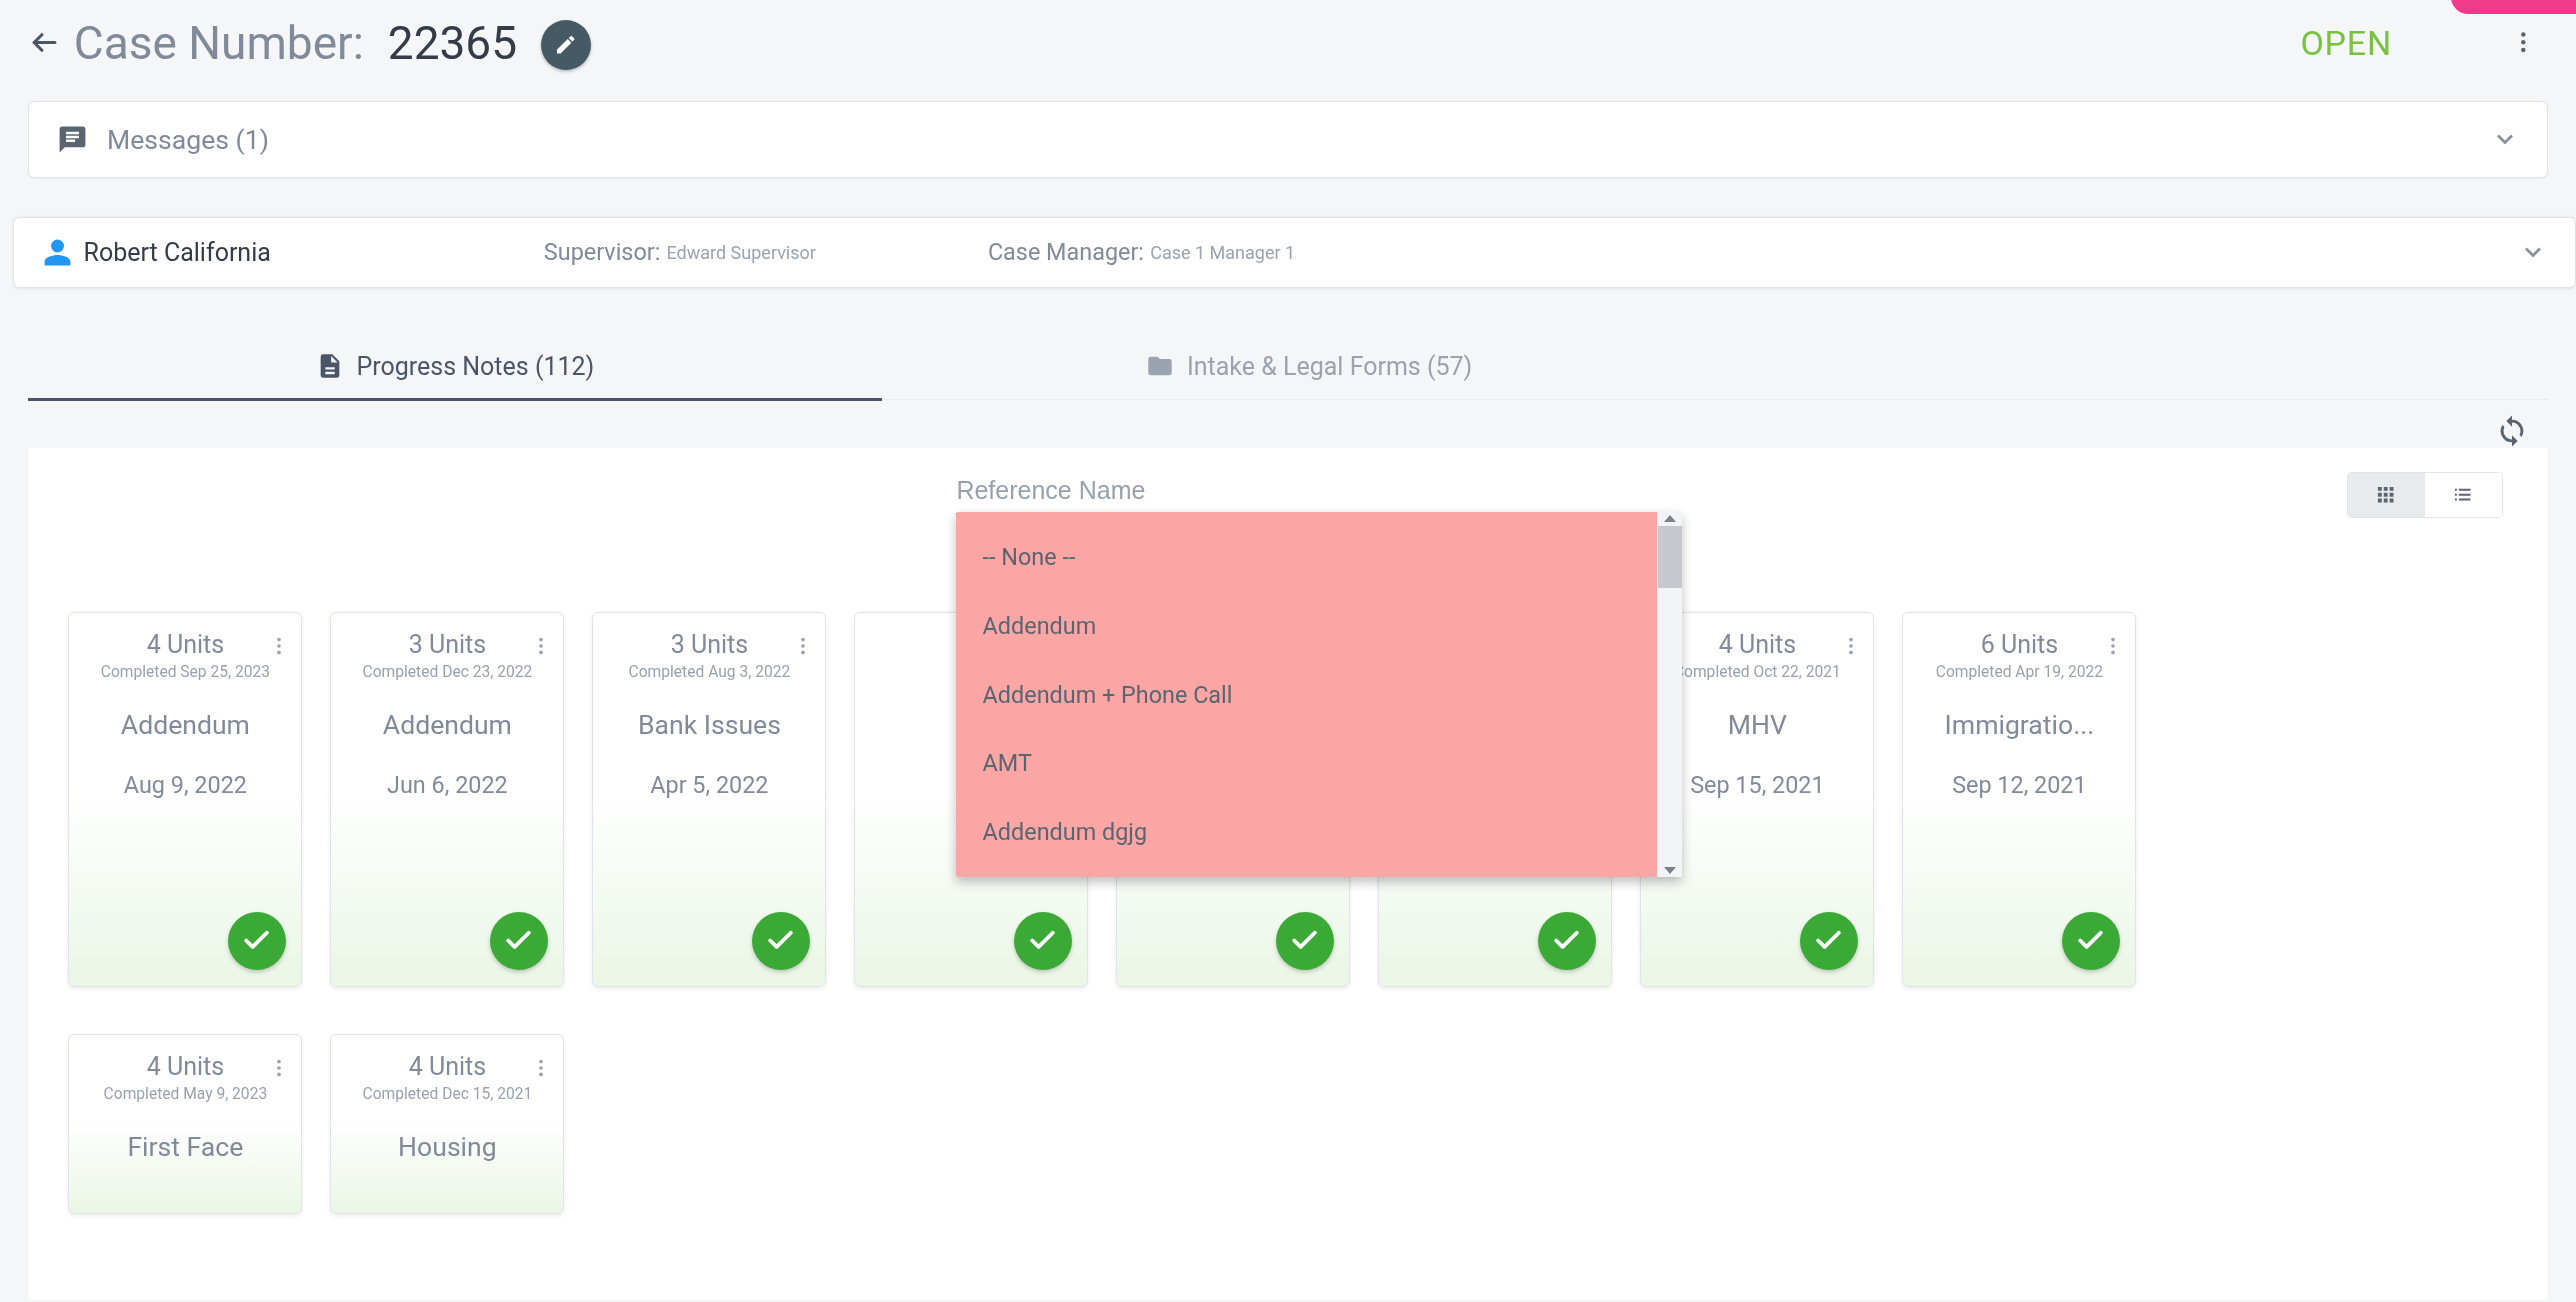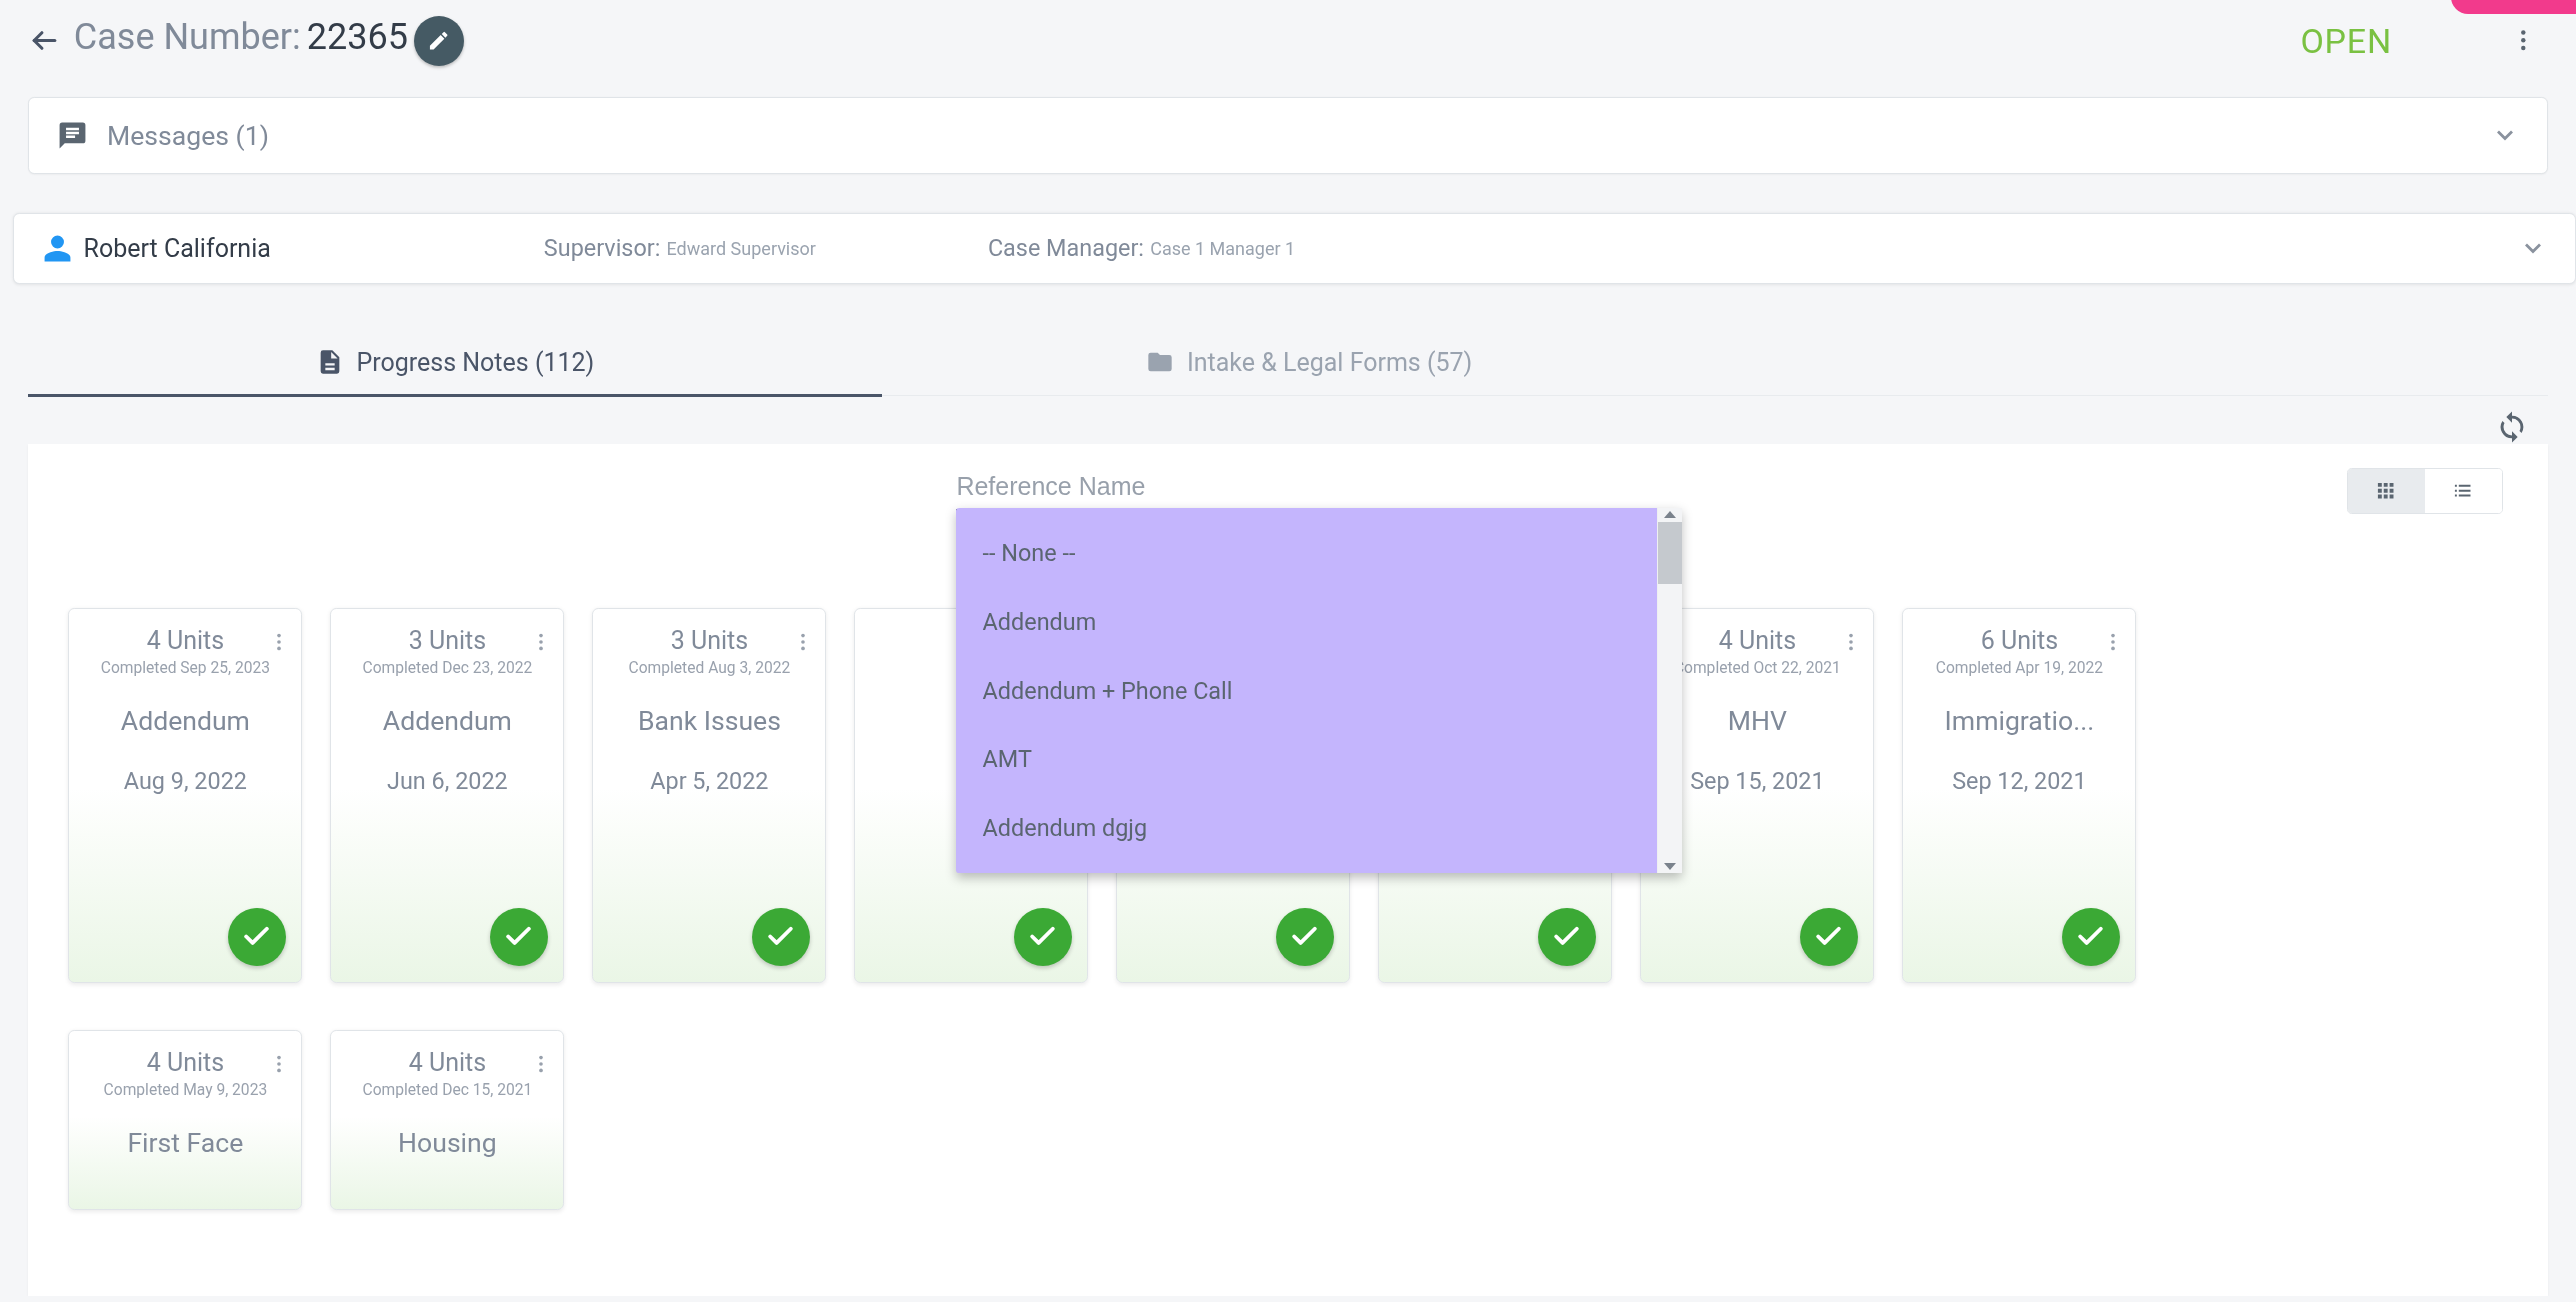--- a/index.html
+++ b/index.html
@@ -35,27 +35,27 @@
   }
 
   
   .header-row {
     display:flex;
     align-items:center;
     padding: 15.6px 31px 7.8px 22px;
   }
   .back-btn { width:44px; height:44px; display:flex; align-items:center; justify-content:center; color:#4a5568;}
   .case-title {
-    font-size:36px;
+    font-size:46px;
     font-weight:400;
     color: var(--text-secondary);
     margin-left:7.8px;
     display:flex;
-    align-items:flex-start;
-    gap:6px;
+    align-items:flex-end;
+    gap:24px;
   }
   .case-number { color:#333c48; font-weight:400; }
   .edit-circle {
     width:50px; height:50px; border-radius:50%;
     background:var(--dark-circle);
     display:inline-flex; align-items:center; justify-content:center;
     color:#fff;
     box-shadow:0 1.6px 3.1px rgba(0,0,0,0.25);
   }
   .spacer { flex:1; }
@@ -165,21 +165,21 @@
     display:flex; align-items:center; justify-content:center;
     border:none; background:#fff; color:#5a6570;
   }
   .view-toggle button.active { background:#e8ebee; }
 
   
   .dropdown {
     position:absolute;
     left:928px; top:64px;
     width:726px;
-    background:#c4b5fd;
+    background:#fca5a5;
     box-shadow: 0 4.7px 11px rgba(0,0,0,0.25);
     border-radius:3.1px;
     display:flex;
     z-index:50;
   }
   .dropdown-list { flex:1; padding: 11px 0; }
   .dropdown-item {
     padding:20.3px 26.6px;
     color:#5a6570;
     font-size:23.4px;

